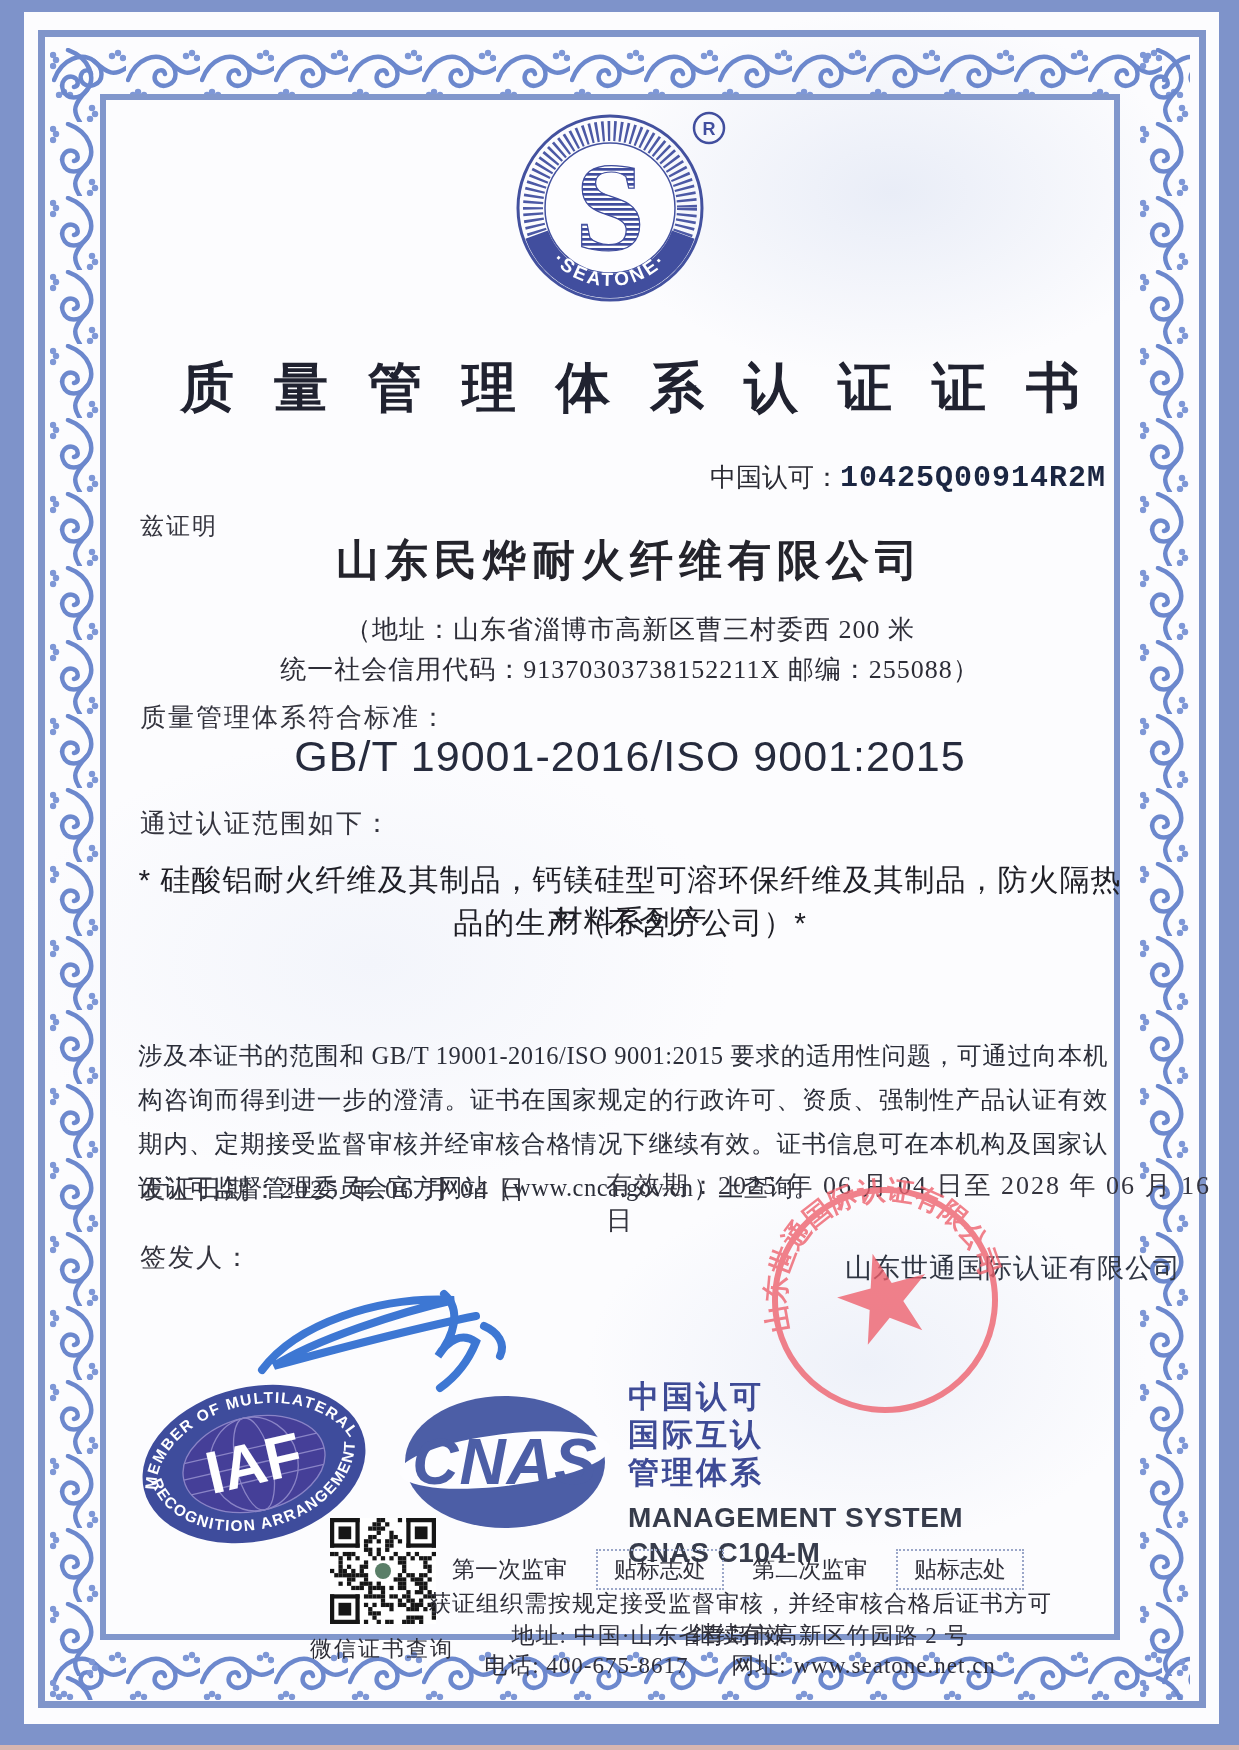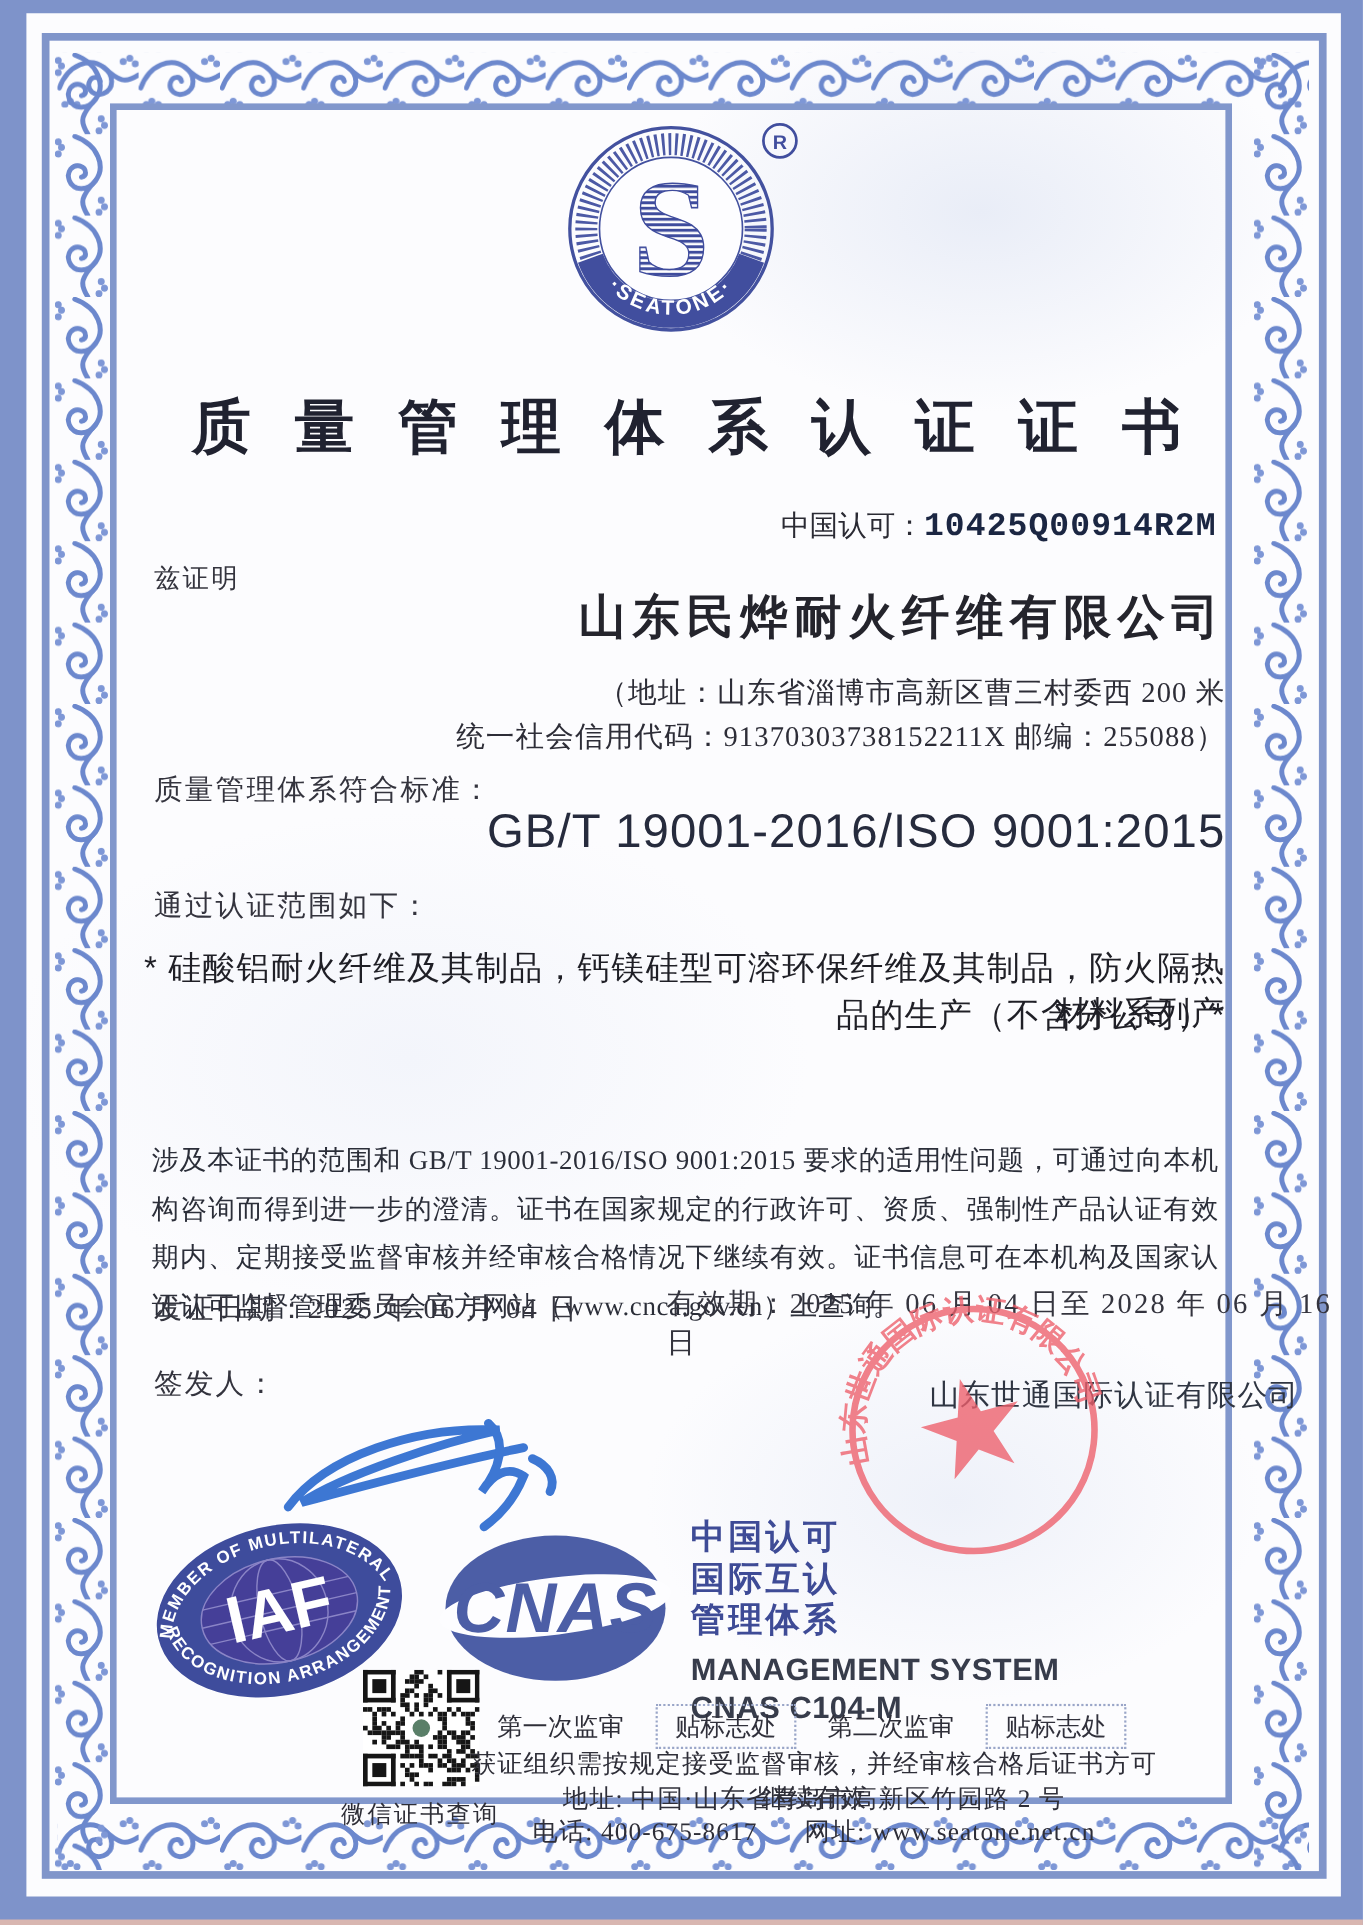--- a/index.html
+++ b/index.html
@@ -11,21 +11,21 @@
       radial-gradient(400px 260px at 70% 78%, #eef1f9 0%, rgba(238,241,249,0) 70%),
       #fcfcfe;}
   .abs{position:absolute;}
   
   .band-outer{position:absolute;inset:0;border-style:solid;border-color:#7e93ca;border-width:12px 20px 26px 24px;pointer-events:none;}
   .scan-edge{position:absolute;left:0;right:0;bottom:0;height:5px;background:#d8b6b0;}
   .line1{position:absolute;left:38px;top:30px;right:33px;bottom:42px;border:7px solid #8095ca;pointer-events:none;}
   .line2{position:absolute;left:100px;top:94px;width:1008px;height:1534px;border:6px solid #8197cc;pointer-events:none;}
   .orn{position:absolute;pointer-events:none;}
   
-  .ctr{position:absolute;left:106px;width:1008px;text-align:right;color:#2a2d38;}
+  .ctr{position:absolute;left:106px;width:1008px;text-align:center;color:#2a2d38;padding-left:20px;}
   .lbl{position:absolute;font-size:26px;color:#34343e;letter-spacing:2px;}
   .title{top:352px;font-size:54px;font-weight:600;letter-spacing:40px;color:#202230;text-indent:40px;}
   .certno{position:absolute;left:106px;width:1000px;top:460px;text-align:right;font-size:26px;color:#2a2a33;}
   .certno b{font-size:30px;color:#1b2642;letter-spacing:1px;font-family:Liberation Mono, monospace;}
   .company{top:532px;font-size:43px;font-weight:700;letter-spacing:6px;color:#24242c;}
   .addr{font-size:26px;color:#2d2d37;letter-spacing:1px;}
   .gbt{top:732px;font-size:43px;font-family:"Liberation Sans",sans-serif;color:#262b3d;letter-spacing:1px;}
   .scope{font-size:30px;font-weight:400;font-family:"Liberation Sans",sans-serif;color:#1f1f26;letter-spacing:1px;}
   .note{position:absolute;left:138px;top:1034px;width:970px;font-size:24.5px;line-height:44px;text-align:justify;color:#2b2e39;letter-spacing:0.5px;}
   .issuer{position:absolute;left:845px;top:1250px;font-size:27px;color:#2f3542;letter-spacing:1px;}

